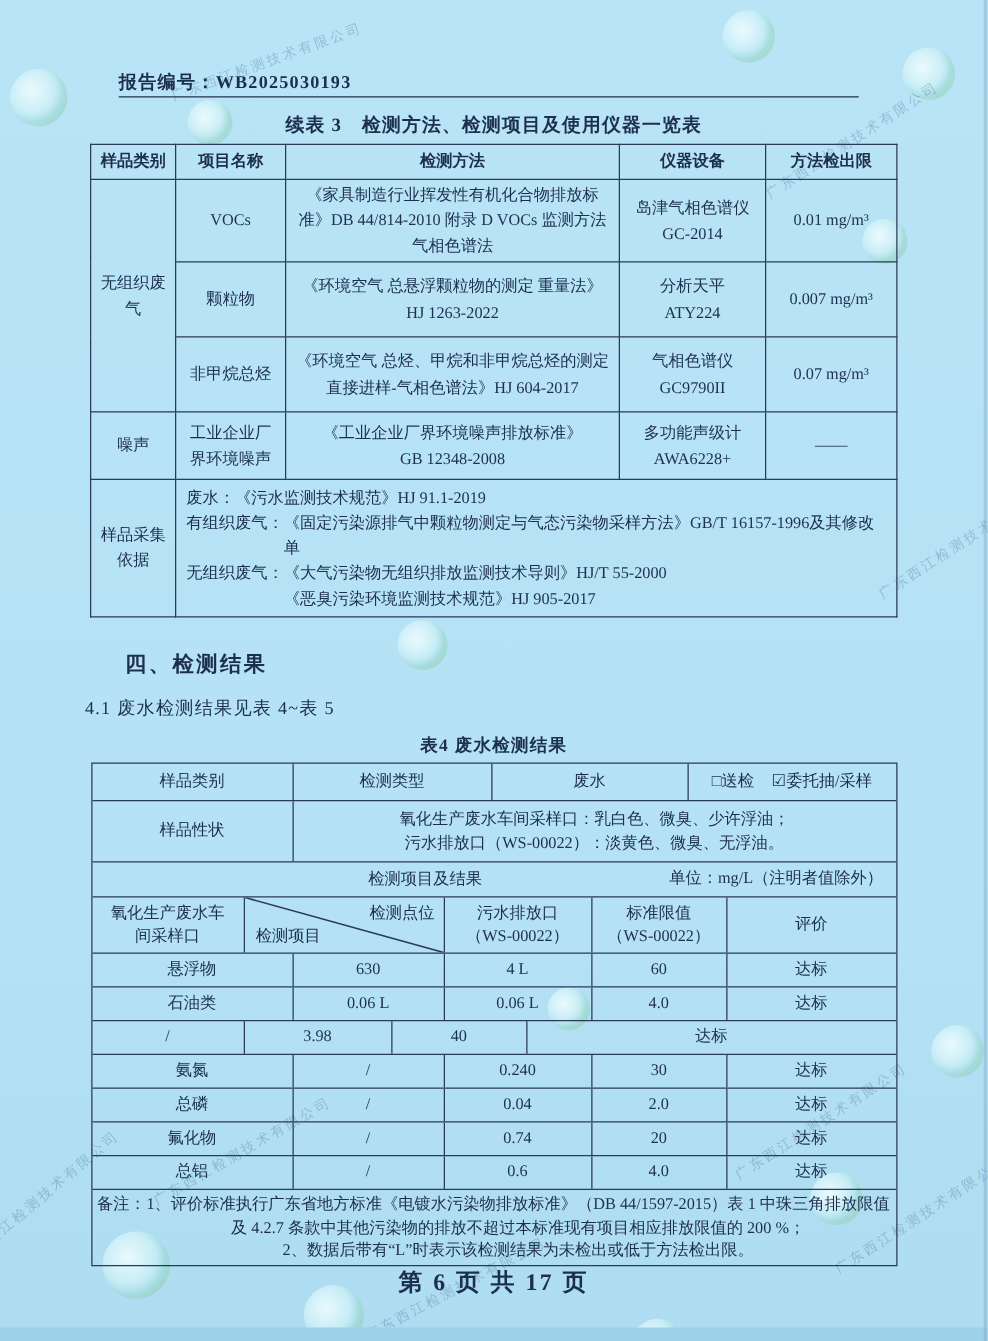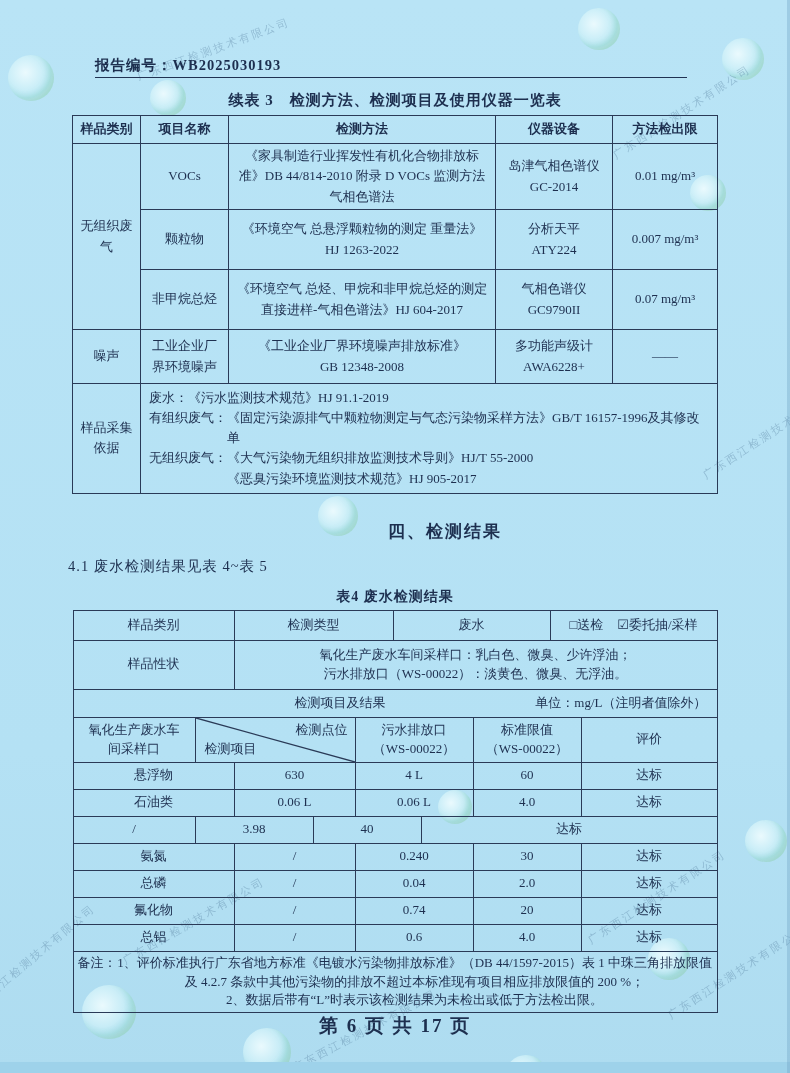--- a/index.html
+++ b/index.html
@@ -34,21 +34,21 @@
   table.t3 { width:645px; margin:5px auto 0; border-collapse:collapse; table-layout:fixed; }
   table.t3 th, table.t3 td { border:1.6px solid #2a3a57; font-size:13px; text-align:center;
     vertical-align:middle; padding:2px 5px; line-height:1.55; font-weight:normal; word-break:break-word; }
   table.t3 th { font-weight:600; }
   .prelines { white-space:pre-line; }
   .t3-sampling { text-align:left !important; padding:4px 8px !important; }
   .samp-line { padding-left:78px; text-indent:-78px; }
   .samp-line.noind { text-indent:0; }
 
   
-  .sec-heading { margin:26px 0 0 100px; font-size:17px; font-weight:bold; letter-spacing:2px;text-align:center; }
+  .sec-heading { margin:26px 0 0 100px; font-size:17px; font-weight:bold; letter-spacing:2px; }
   .sec-sub { margin:14px 0 0 68px; font-size:14.5px; letter-spacing:1px; }
   .t4-caption { margin-top:12px; text-align:center; font-size:14px; font-weight:600; letter-spacing:1px; }
 
   
   .t4 { width:645px; margin:4px auto 0; border:1.8px solid #2a3a57; box-sizing:border-box; background:transparent; }
   .t4 .row { display:flex; border-top:1.6px solid #2a3a57; align-items:stretch; }
   .t4 .row:first-child { border-top:none; }
   .t4 .cell { border-left:1.6px solid #2a3a57; box-sizing:border-box; display:flex;
     align-items:center; justify-content:center; text-align:center; font-size:13px;
     padding:2px 4px; line-height:1.45; }

